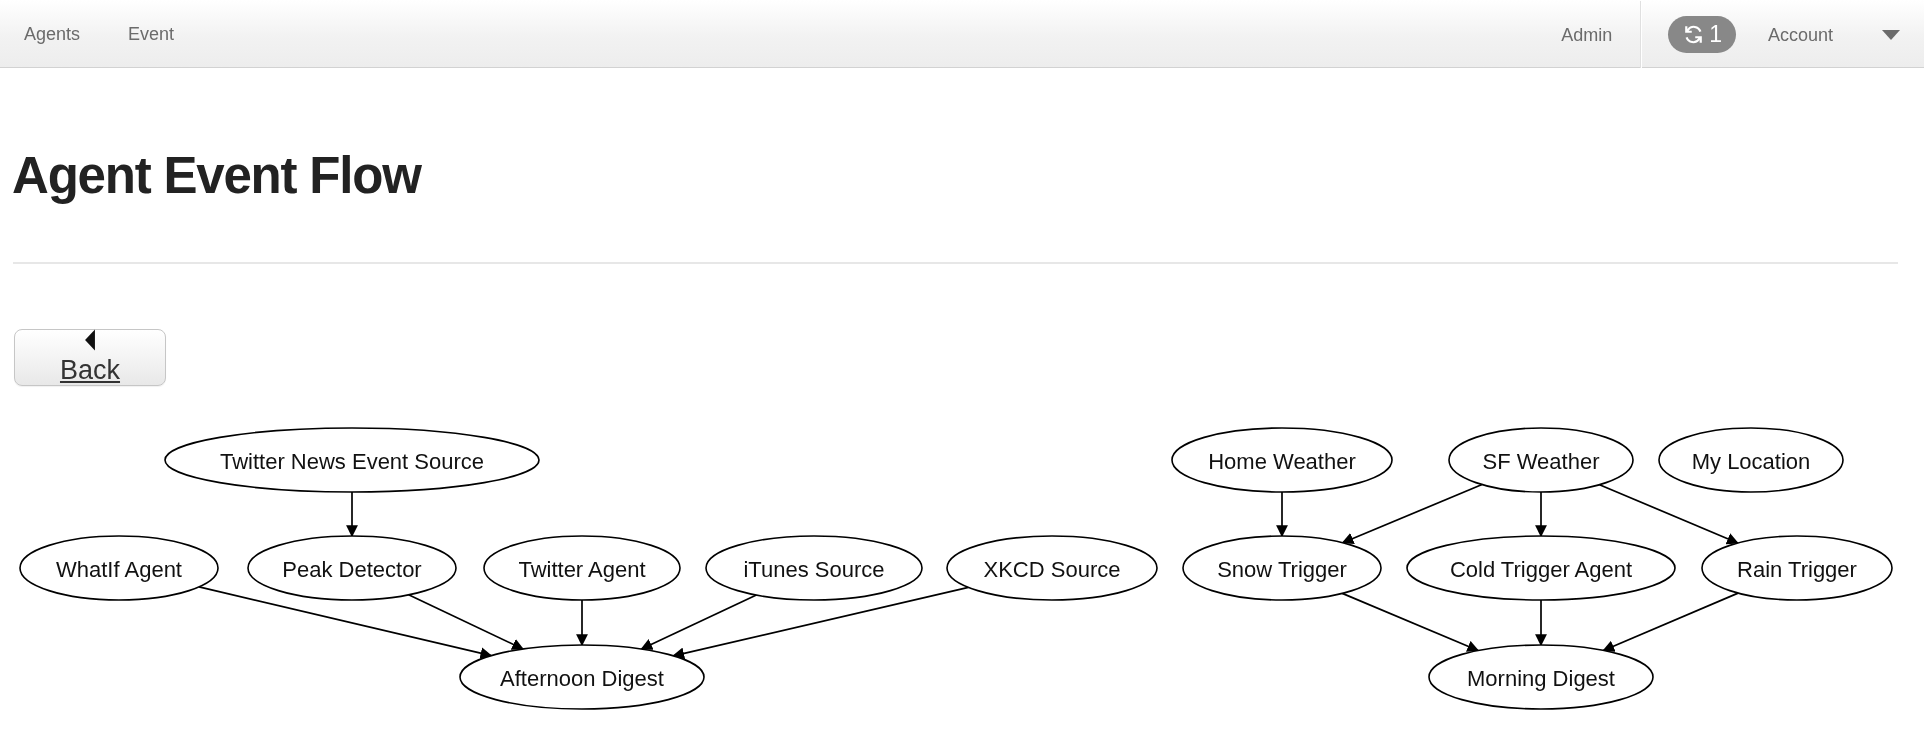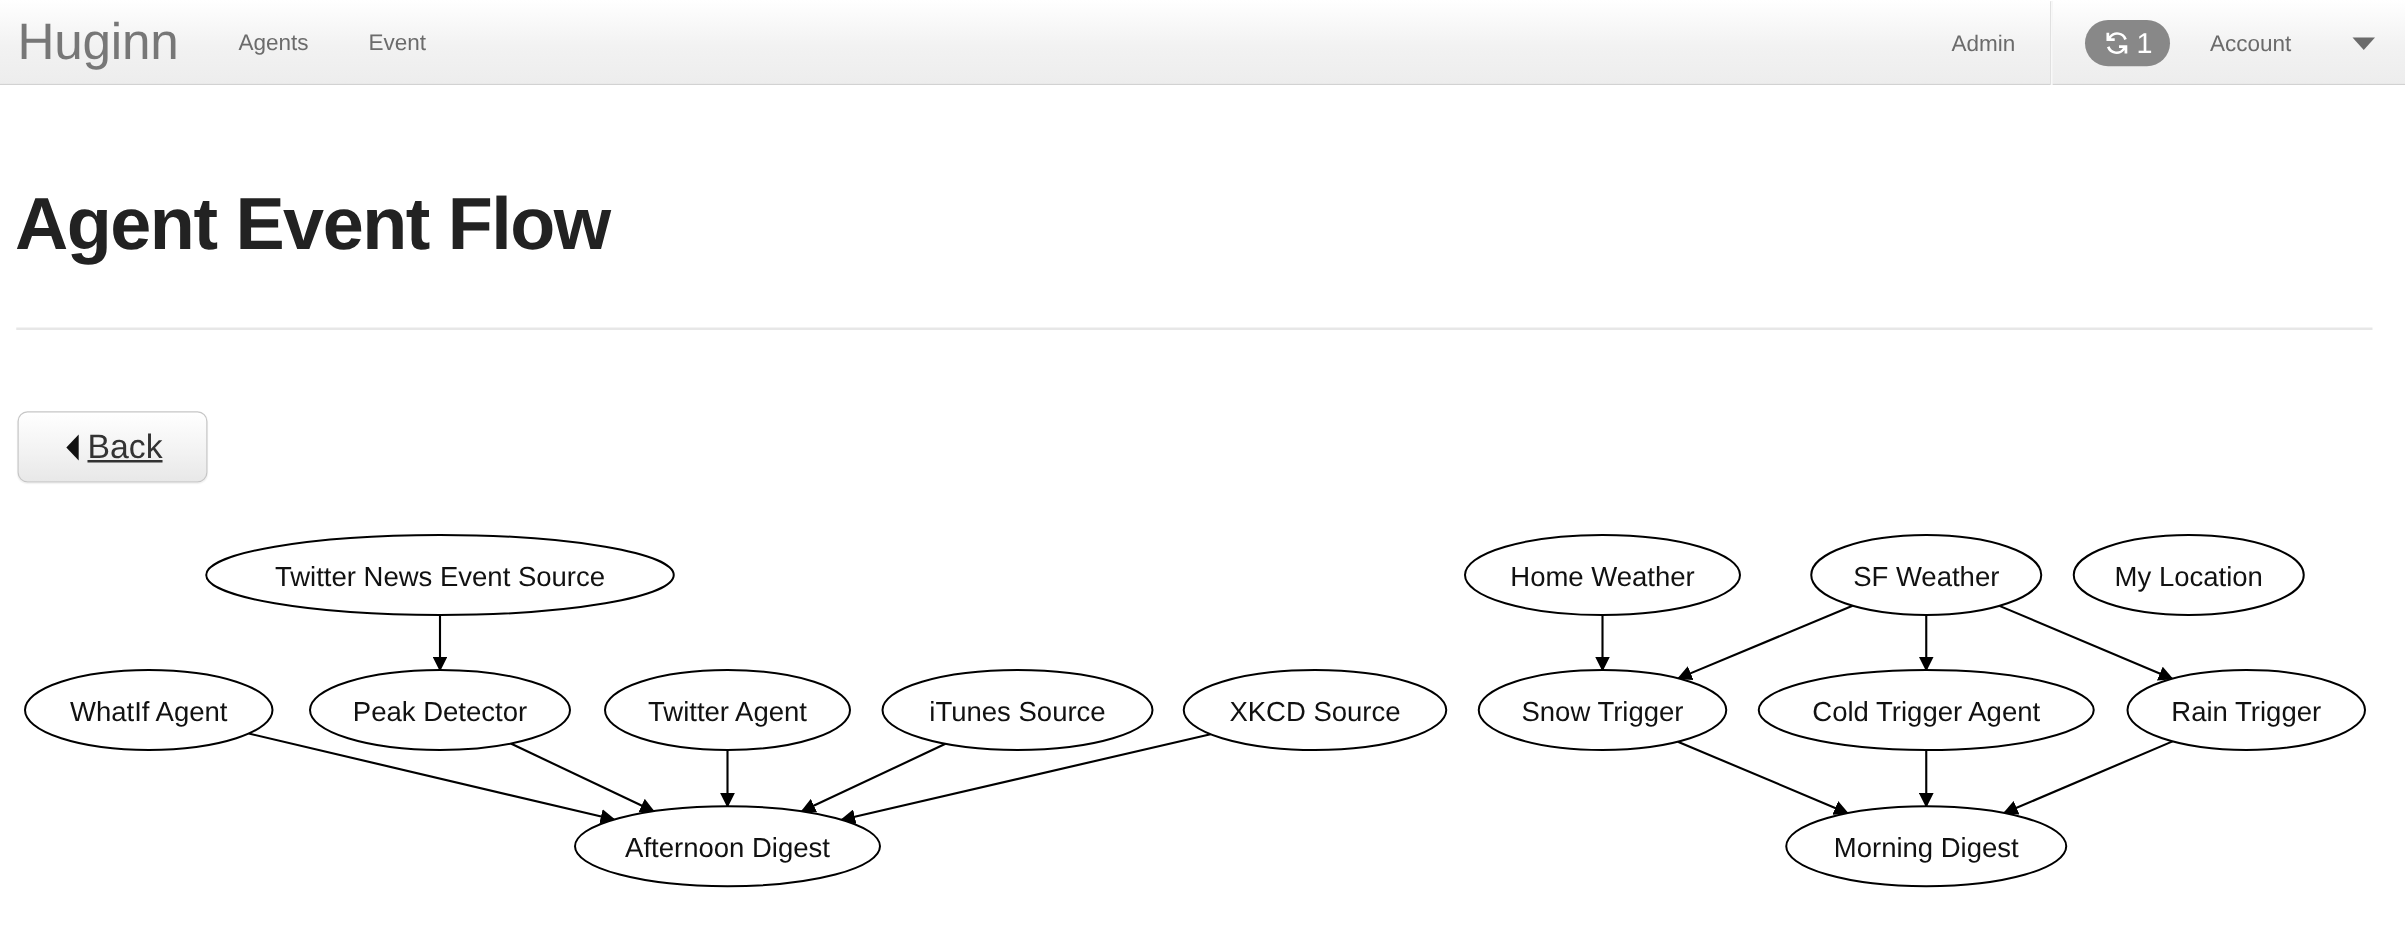--- a/index.html
+++ b/index.html
@@ -46,56 +46,56 @@
   .caret-down{
     display:inline-block;width:0;height:0;margin-left:13px;vertical-align:middle;
     border-left:9px solid transparent;border-right:9px solid transparent;
     border-top:10px solid #6b6b6b;
   }
   .acct{display:flex;align-items:center;padding:0 24px 0 10px;gap:36px;}
 
   
   .page-title{
     position:absolute;left:12px;top:150px;
-    margin:0;font-size:59px;font-weight:bold;color:#222222;
+    margin:0;font-size:51px;font-weight:bold;color:#222222;
     letter-spacing:-1.2px;line-height:1;
   }
   .hr{
     position:absolute;left:13px;top:262px;width:1885px;height:2px;
     background:#e7e7e7;
   }
 
   
   .btn-back{
     position:absolute;left:14px;top:329px;
     width:152px;height:57px;box-sizing:border-box;
     background:linear-gradient(to bottom,#ffffff 0%,#f4f4f4 50%,#e8e8e8 100%);
     border:1px solid #c6c6c6;border-radius:8px;
     display:flex;align-items:center;justify-content:center;gap:4px;
     font-size:27px;color:#333333;cursor:pointer;
     box-shadow:0 1px 1px rgba(0,0,0,.06);
+    flex-direction:column;
   }
   .chev-left{display:block;width:16px;height:22px;}
 
   
   .graph-wrap{position:absolute;left:0;top:400px;width:1776px;height:354px;}
   svg.flow{display:block;width:1924px;height:354px;}
   .node-ell{fill:#ffffff;stroke:#000000;stroke-width:1.6;}
   .node-lbl{
     font-family:"Liberation Sans","DejaVu Sans",sans-serif;
     font-size:22px;fill:#111111;text-anchor:middle;dominant-baseline:central;
   }
   .edge{stroke:#000000;stroke-width:1.7;fill:none;}
 </style>
 </head>
 <body>
 
 <div class="navbar">
   <div class="nav-left">
-    <a class="brand" href="#">Huginn</a>
     <a class="nav-link" href="#">Agents</a>
     <a class="nav-link" href="#">Event</a>
   </div>
 
   <div class="nav-right">
     <a class="nav-link" href="#">Admin</a>
     <div class="nav-divider"></div>
 
     <div class="badge-pill">
       <span>

